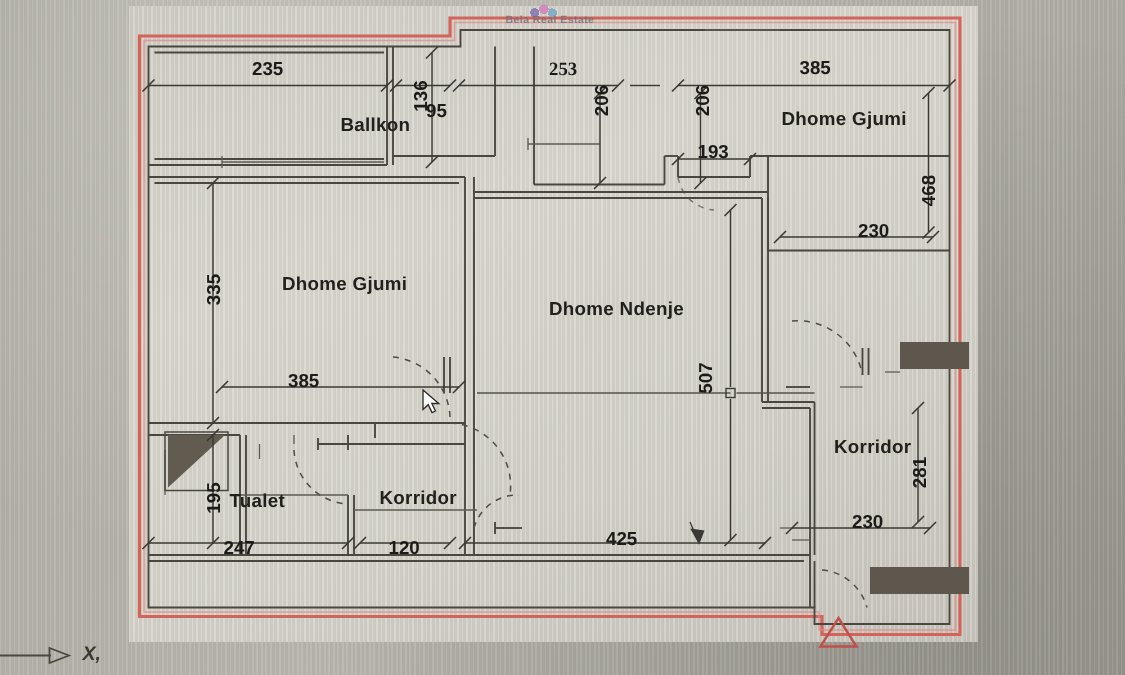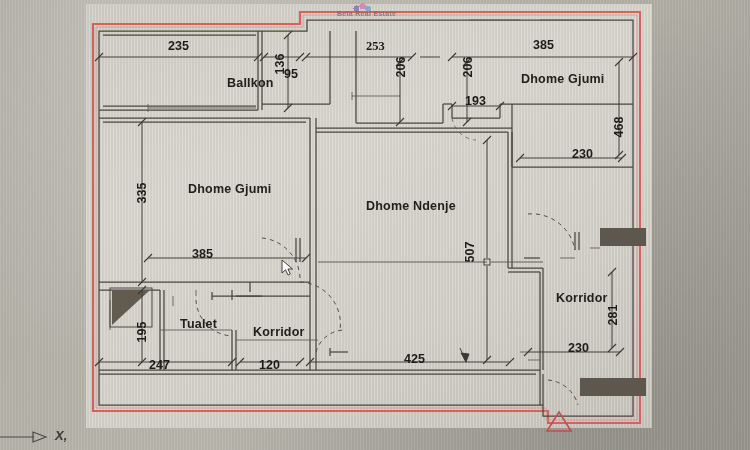--- a/index.html
+++ b/index.html
@@ -309,21 +309,21 @@
   <div class="lbl room" style="left:521px;top:72px;">Dhome Gjumi</div>
 
   <div class="lbl room" style="left:188px;top:182px;">Dhome Gjumi</div>
 
   <div class="lbl room" style="left:366px;top:199px;">Dhome Ndenje</div>
 
   <div class="lbl room" style="left:556px;top:291px;">Korridor</div>
 
   <div class="lbl room" style="left:253px;top:325px;">Korridor</div>
 
-  <div class="lbl room" style="left:153px;top:317px;margin-left:27px;">Tualet</div>
+  <div class="lbl room" style="left:153px;top:327px;">Tualet</div>
 
   <div class="lbl dim" style="left:168px;top:39px;">235</div>
   <div class="lbl dim" style="left:284px;top:39px;margin-top:28px;">95</div>
   <div class="lbl dim" style="left:366px;top:39px;font-family:Liberation Serif, serif;">253</div>
   <div class="lbl dim" style="left:533px;top:38px;">385</div>
 
   <div class="lbl dim vert" style="left:270px;top:57px;transform:rotate(-90deg);">136</div>
   <div class="lbl dim vert" style="left:391px;top:60px;transform:rotate(-90deg);">206</div>
   <div class="lbl dim vert" style="left:458px;top:60px;transform:rotate(-90deg);">206</div>
 

